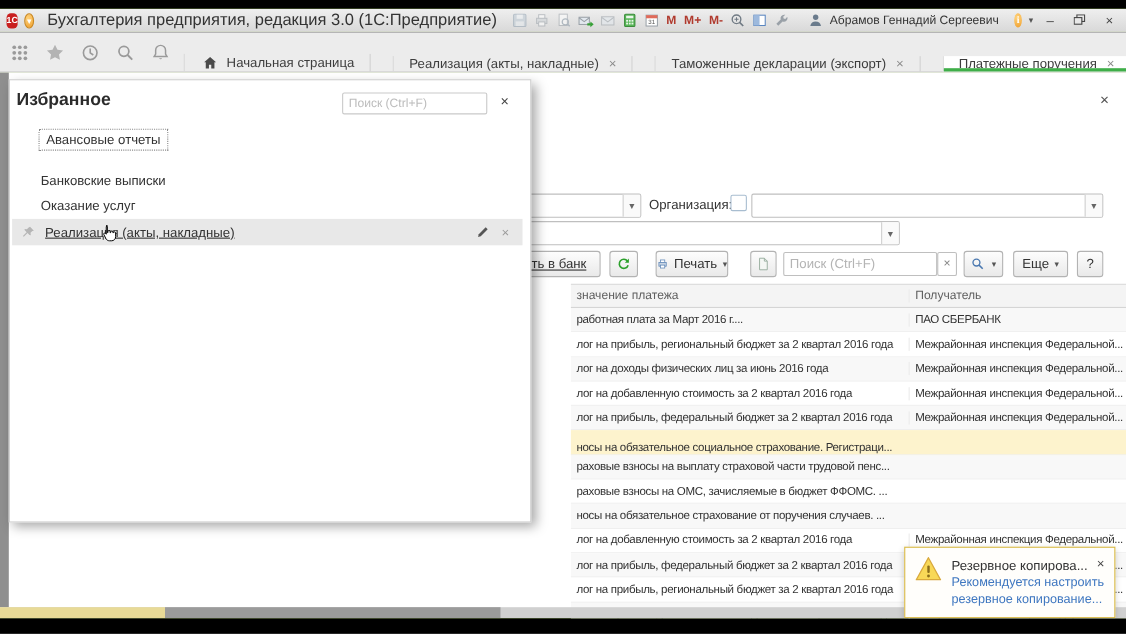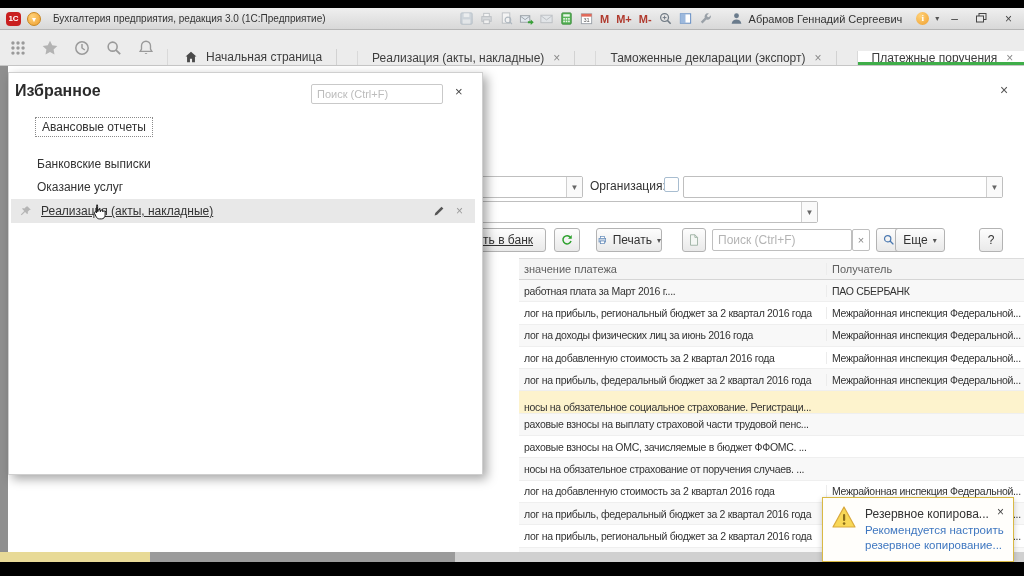--- a/index.html
+++ b/index.html
@@ -9,21 +9,21 @@
 
   
   #titlebar { position:absolute; top:0; left:0; width:1024px; height:22px;
     background:linear-gradient(#efefef,#d8d8d8); border-bottom:1px solid #b5b5b5;
     display:flex; align-items:center; padding:0 6px; gap:6px; }
   #app-logo { width:15px; height:14px; background:#c91f1f; border-radius:4px; color:#fff;
     font-size:8px; font-weight:bold; text-align:center; line-height:14px; }
   #svc-circle { width:14px; height:14px; border-radius:50%;
     background:radial-gradient(circle at 35% 30%,#ffd27a,#ef9f2e); color:#fff; font-size:8px;
     text-align:center; line-height:13px; border:1px solid #c8861f; }
-  #app-title { font-size:10px; color:#333; margin-left:6px; white-space:nowrap; }
+  #app-title { font-size:15px; color:#333; margin-left:6px; white-space:nowrap; }
   #tb-spacer { flex:1; }
   .ticon { width:17px; height:16px; display:inline-flex; align-items:center; justify-content:center; }
   .ticon svg { width:15px; height:15px; }
   .ticon.dim { opacity:.55; }
   .mtext { font-size:11px; font-weight:bold; color:#b03a2e; padding:0 2px; }
   #user-box { display:flex; align-items:center; gap:4px; margin:0 8px; }
   #user-name { font-size:11px; color:#333; white-space:nowrap; }
   #info-circle { width:13px; height:13px; border-radius:50%;
     background:radial-gradient(circle at 35% 30%,#ffd27a,#ef9f2e); color:#fff; font-size:9px;
     font-weight:bold; text-align:center; line-height:13px; font-family:"Liberation Serif",serif; }
@@ -323,21 +323,21 @@
     </div>
     <input id="search-input" placeholder="Поиск (Ctrl+F)" style="">
     <span id="search-clear">×</span>
     <div class="btn" style="left:876px; width:36px;">
       <svg viewBox="0 0 16 16">
           <circle cx="6.5" cy="6.5" r="3.6" fill="none" stroke="#4a78b0" stroke-width="1.4"></circle>
           <line x1="9.2" y1="9.2" x2="13" y2="13" stroke="#4a78b0" stroke-width="1.6"></line>
         </svg>
       <span class="caret">▾</span>
     </div>
-    <div class="btn" style="left:895px; width:50px;">
+    <div class="btn" style="left:921px; width:50px;">
       <span>Еще</span>
       <span class="caret">▾</span>
     </div>
     <div class="btn" style="left:979px; width:24px;">?</div>
 
     <div id="table">
       <div id="thead">
         <div class="c1">значение платежа</div>
         <div class="c2">Получатель</div>
       </div>

